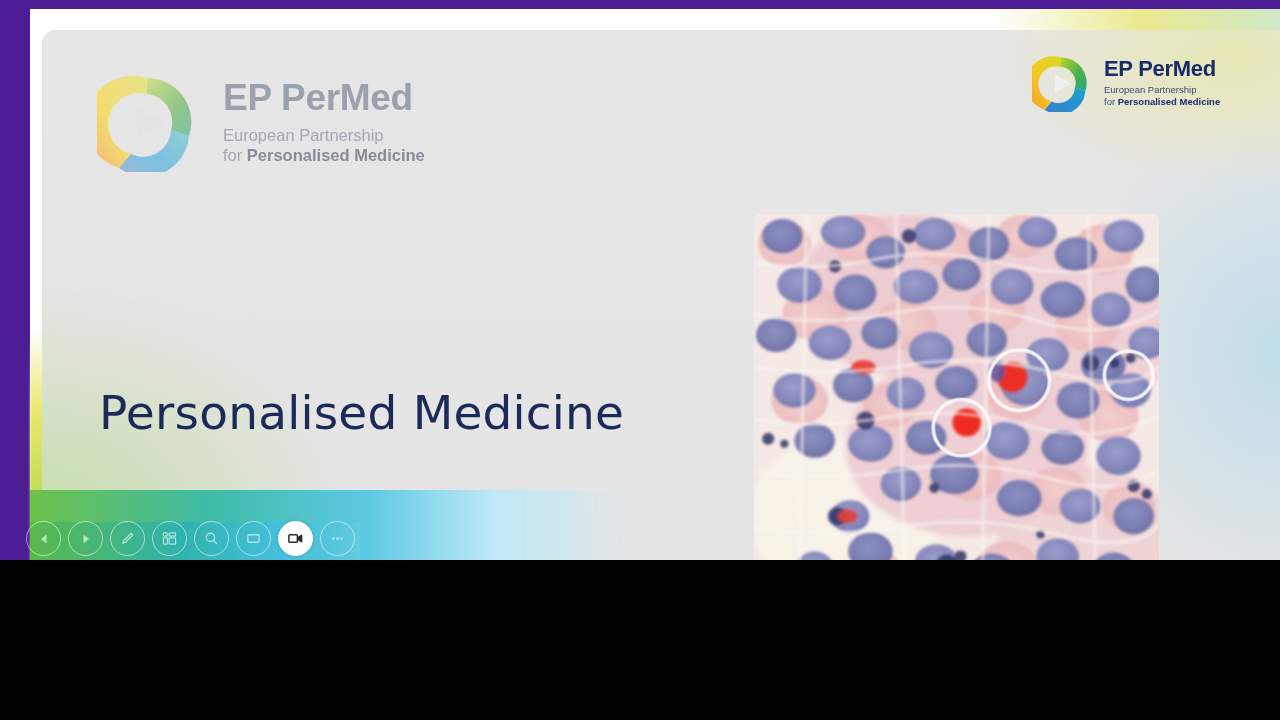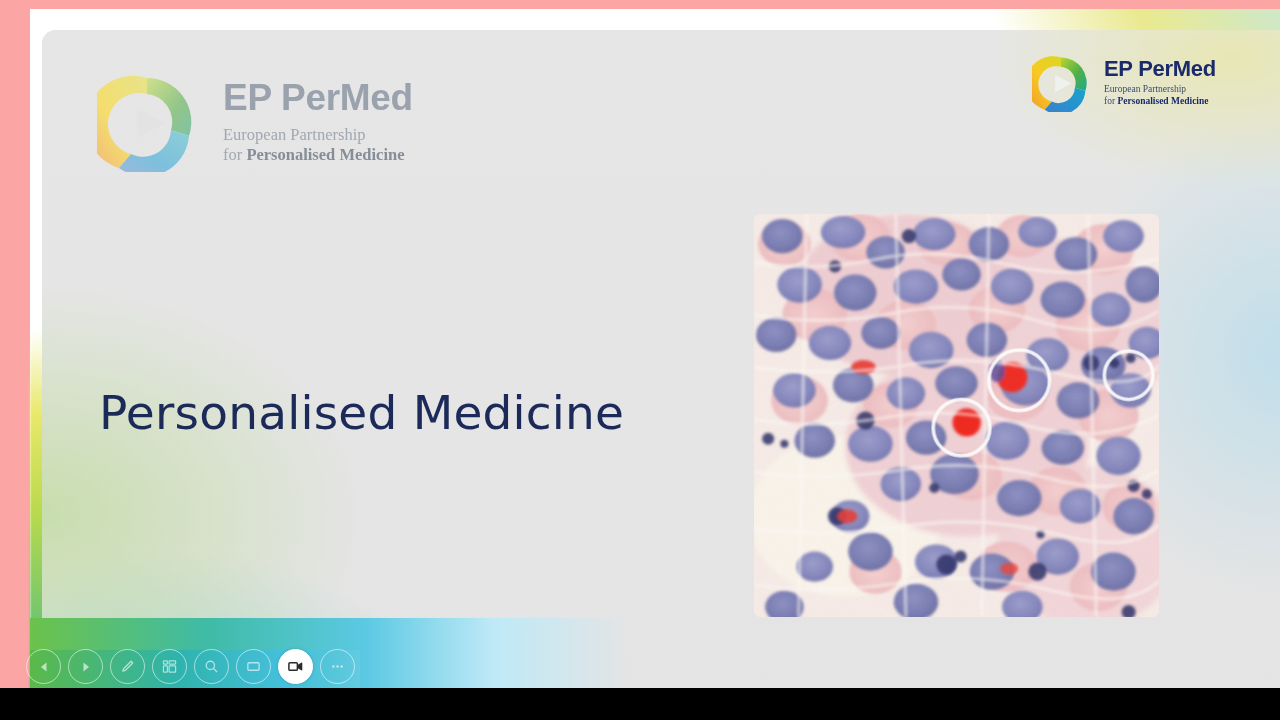--- a/index.html
+++ b/index.html
@@ -1,18 +1,18 @@
 <!DOCTYPE html>
 <html><head>
 <meta charset="utf-8">
 <style>
   html,body{margin:0;padding:0;background:#000;}
   body{width:1280px;height:720px;overflow:hidden;font-family:"Liberation Sans",sans-serif;}
 
-  #stage{position:relative;width:1280px;height:688px;background:#fca5a5;overflow:hidden;}
+  #stage{position:relative;width:1280px;height:560px;background:#4c1d95;overflow:hidden;}
 
   
   .page-bg{position:absolute;left:30px;top:9px;width:1250px;height:703px;background:#ffffff;}
 
   
   .wash{position:absolute;pointer-events:none;}
   .wash-left{left:30px;top:330px;width:36px;height:382px;
       background:linear-gradient(180deg,rgba(255,255,255,0) 0%,#e9e86a 22%,#b9d94e 48%,#77c76c 74%,#39b3a0 100%);
       filter:blur(1px);}
   .wash-top-right{right:0;top:9px;width:330px;height:120px;
@@ -34,21 +34,21 @@
         radial-gradient(330px 180px at 96% 4%, rgba(232,232,120,0.45) 0%, rgba(232,232,120,0) 72%),
         radial-gradient(300px 340px at 100% 48%, rgba(150,214,240,0.45) 0%, rgba(150,214,240,0) 72%),
         radial-gradient(380px 220px at 10% 100%, rgba(120,206,190,0.45) 0%, rgba(120,206,190,0) 70%),
         linear-gradient(180deg,#e6e6e6 0%,#e4e4e4 100%);}
 
   
   .logo{position:absolute;display:flex;align-items:center;}
   .logo-mark{position:relative;flex:0 0 auto;}
   .logo-text{display:flex;flex-direction:column;justify-content:center;}
   .logo-title{font-weight:bold;letter-spacing:-0.3px;line-height:1;}
-  .logo-sub{line-height:1.22;font-family:Liberation Serif, serif;}
+  .logo-sub{line-height:1.22;}
   .logo-sub b{font-weight:bold;}
 
   
   #logo-main{left:55px;top:42px;}
   #logo-main .logo-mark{width:100px;height:100px;}
   #logo-main .logo-text{margin-left:26px;}
   #logo-main .logo-title{font-size:37px;color:#9aa2ad;margin-bottom:9px;}
   #logo-main .logo-sub{font-size:16.5px;color:#a2a8b1;}
   #logo-main .logo-sub b{color:#868d98;}
 

